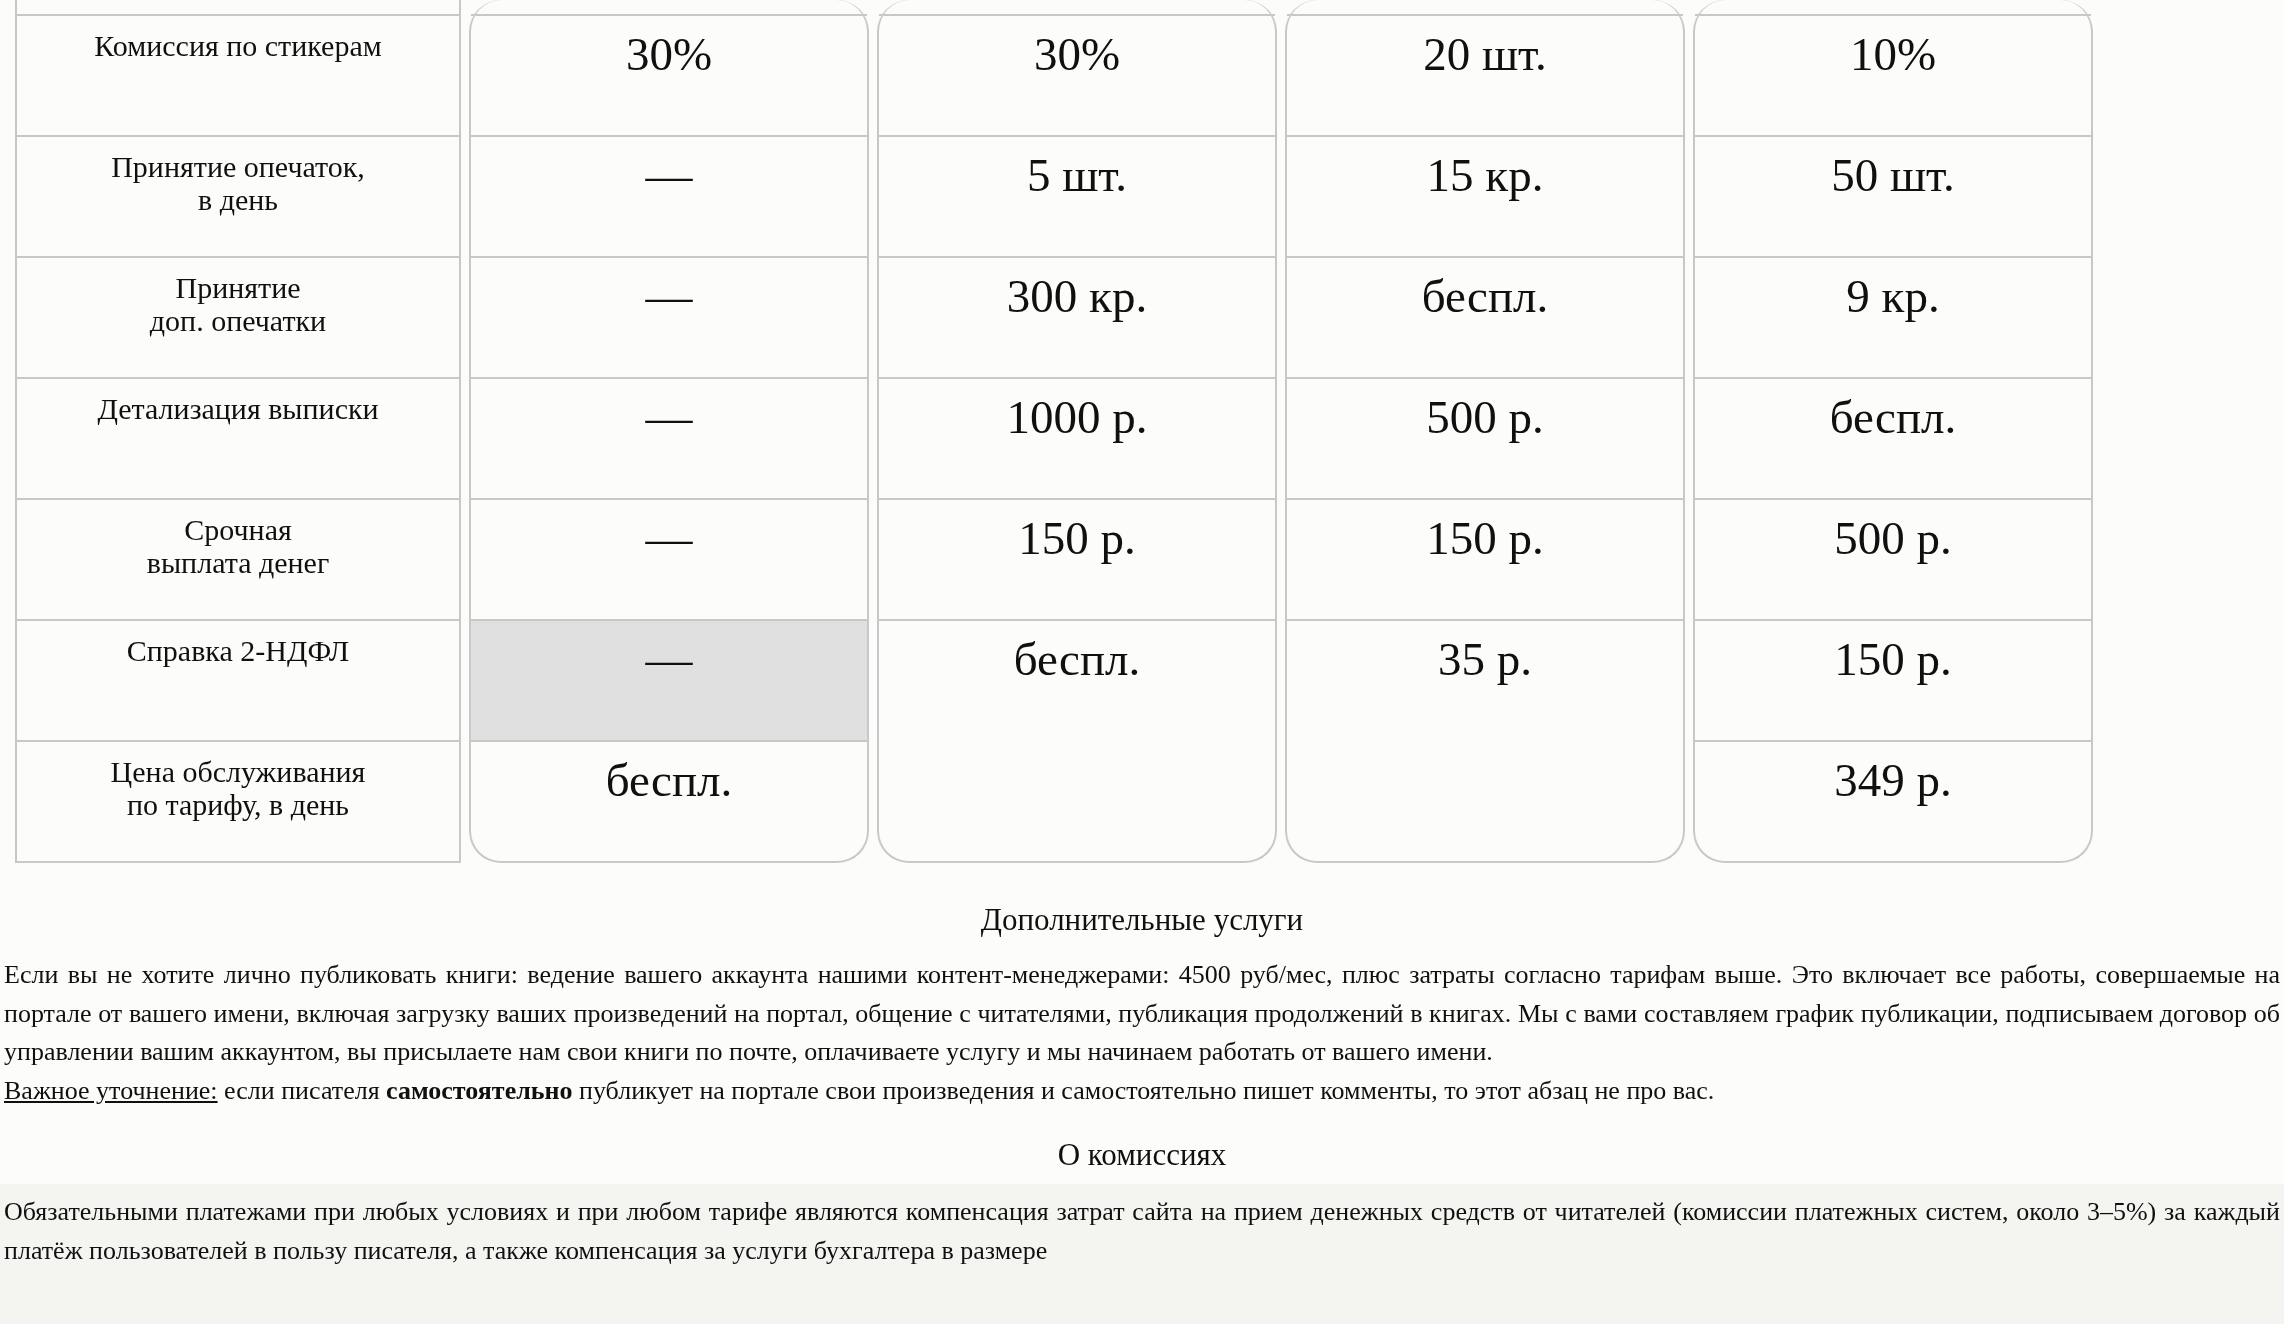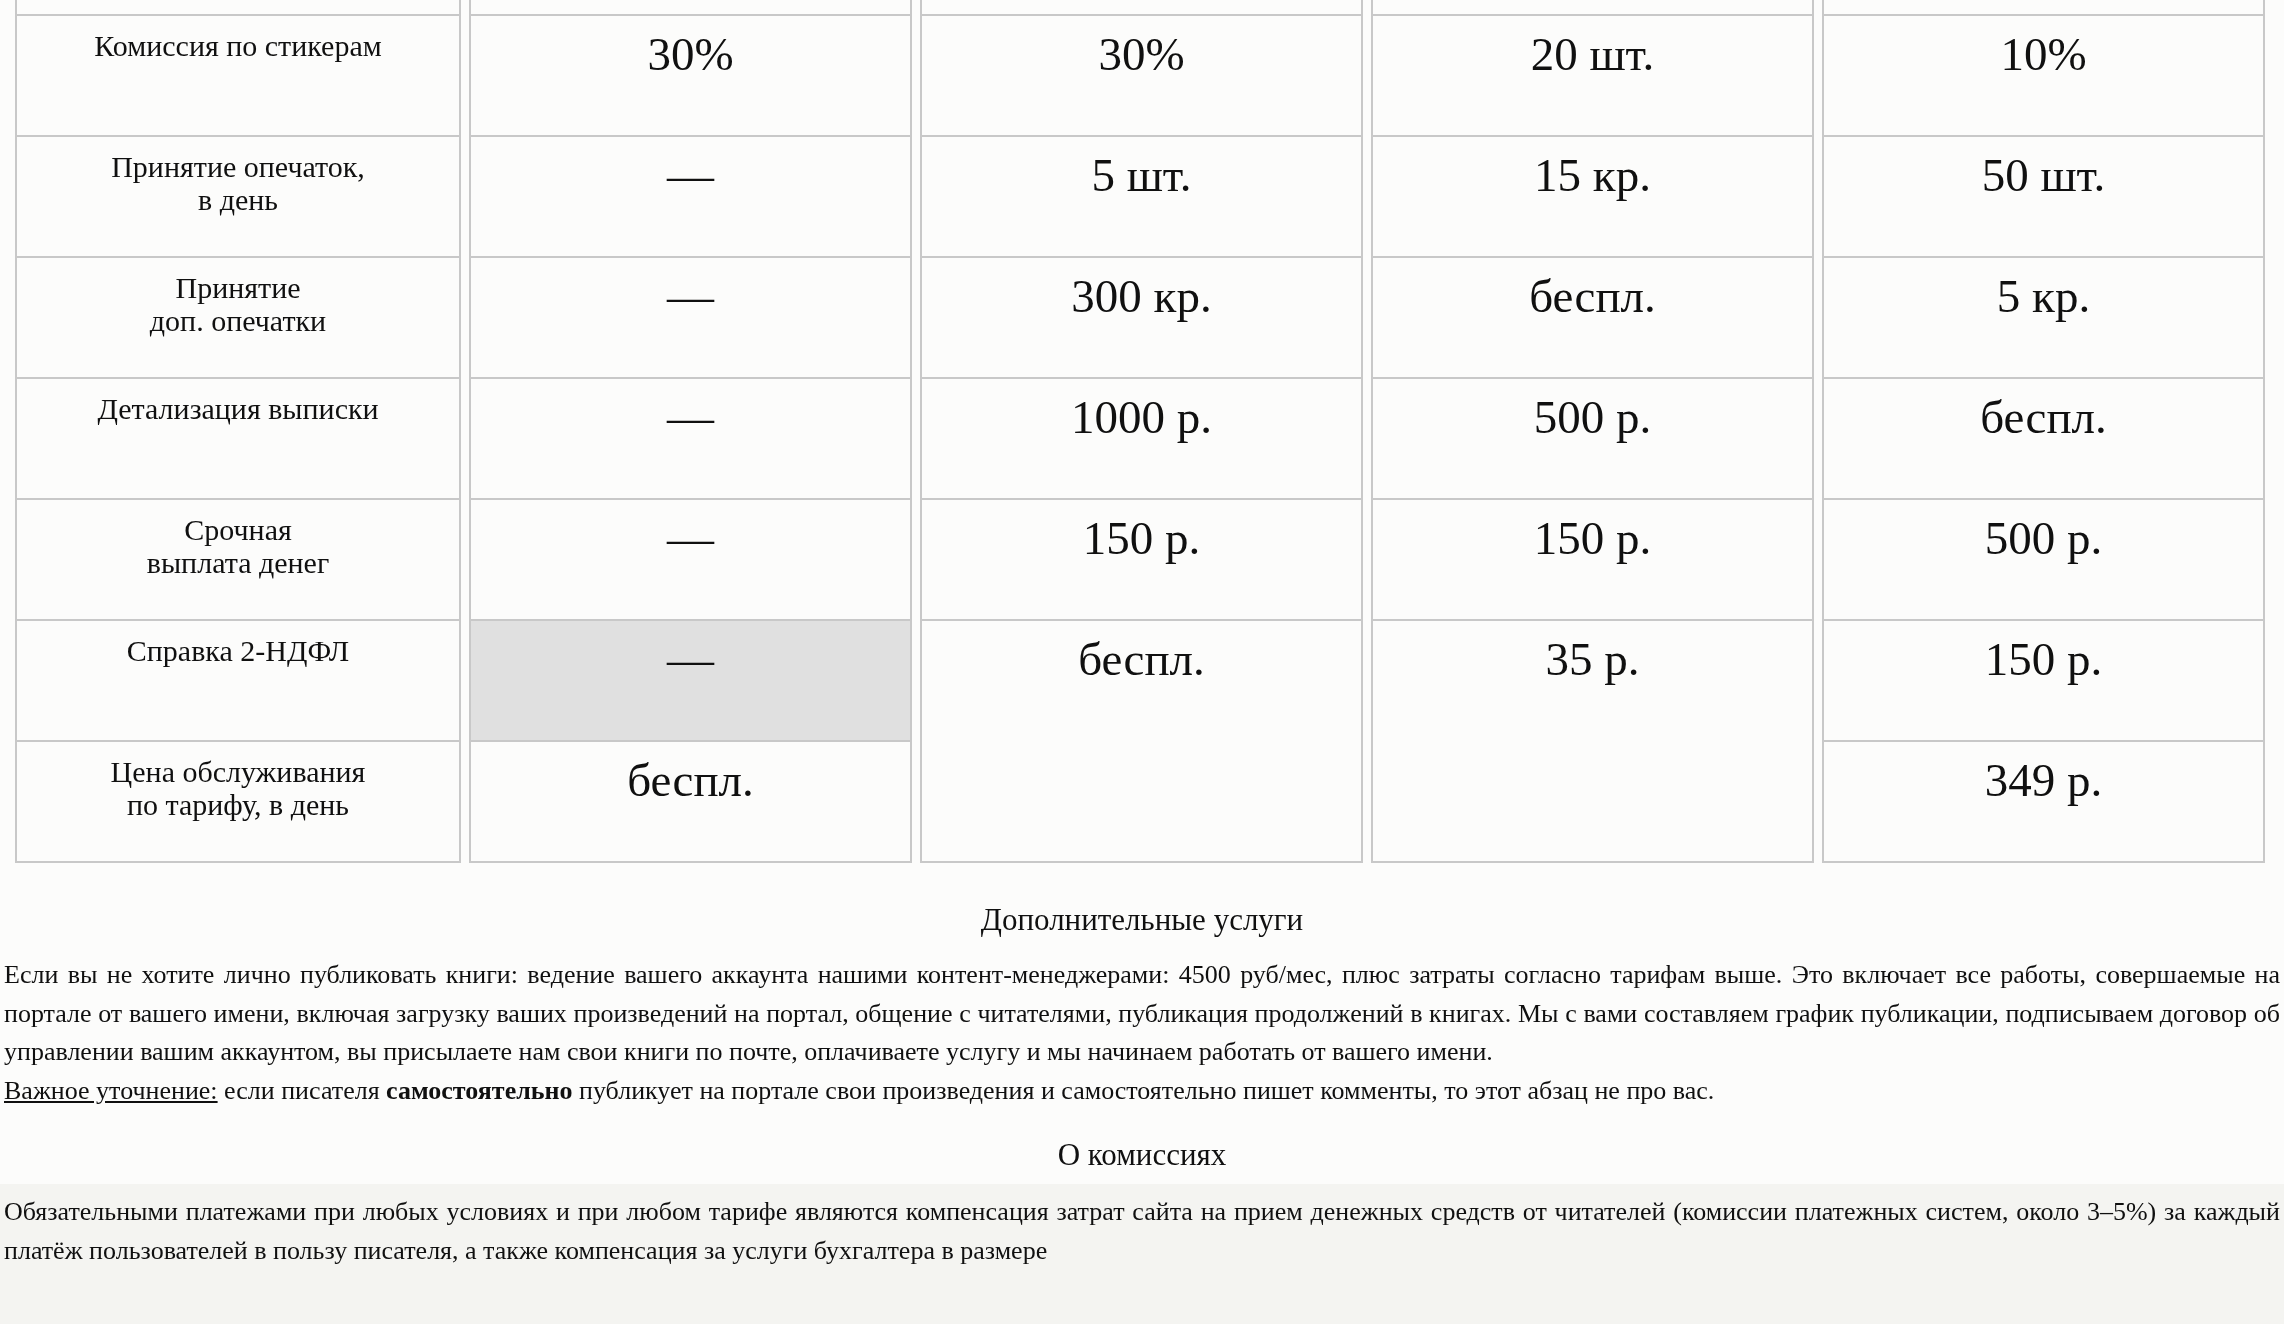--- a/index.html
+++ b/index.html
@@ -23,21 +23,21 @@
     box-sizing: border-box;
   }
   .tcol {
     box-sizing: border-box;
     border: 2px solid #c8c8c8;
     border-top: none;          
     background: transparent;
     flex: none;
   }
   .label-col { width: 446px; }
-  .data-col  { width: 443px; }
+  .data-col  { width: 400px; border-radius: 32px; }
   .cell {
     box-sizing: border-box;
     height: 121px;
     border-top: 2px solid #c8c8c8;
     overflow: hidden;
   }
   .cell.sliver {
     height: 14px;              
     border-top: none;
   }
@@ -131,21 +131,21 @@
     <div class="cell value-cell">беспл.</div>
     <div class="cell value-cell">500 р.</div>
     <div class="cell value-cell">150 р.</div>
     <div class="cell value-cell">35 р.</div>
   </div>
 
   <div class="tcol data-col">
     <div class="cell sliver"></div>
     <div class="cell value-cell">10%</div>
     <div class="cell value-cell">50 шт.</div>
-    <div class="cell value-cell">5 кр.</div>
+    <div class="cell value-cell">9 кр.</div>
     <div class="cell value-cell">беспл.</div>
     <div class="cell value-cell">500 р.</div>
     <div class="cell value-cell">150 р.</div>
     <div class="cell value-cell">349 р.</div>
   </div>
 
 </div>
 
 <div class="text-area">
   <h2 class="heading" id="h-services">Дополнительные услуги</h2>

